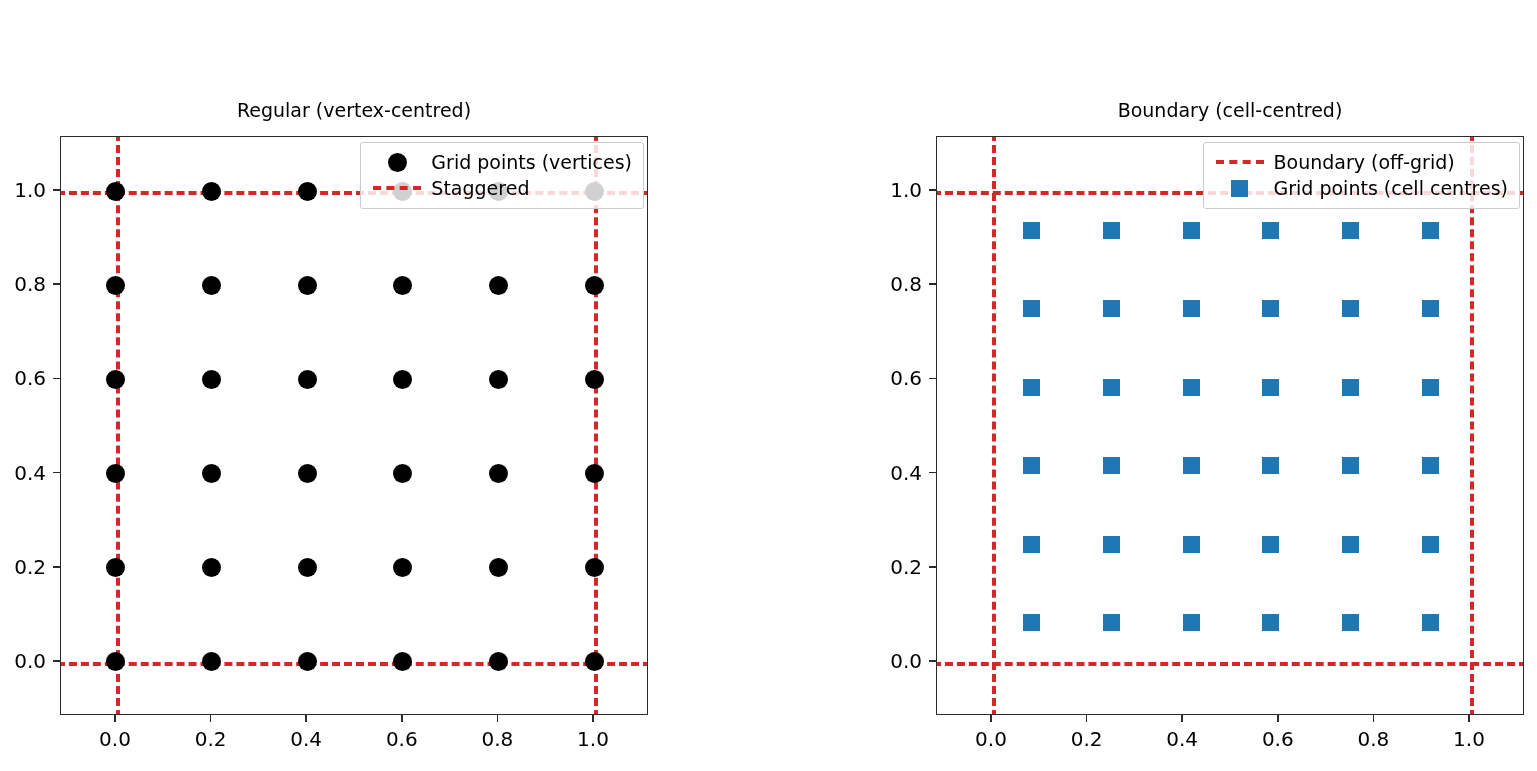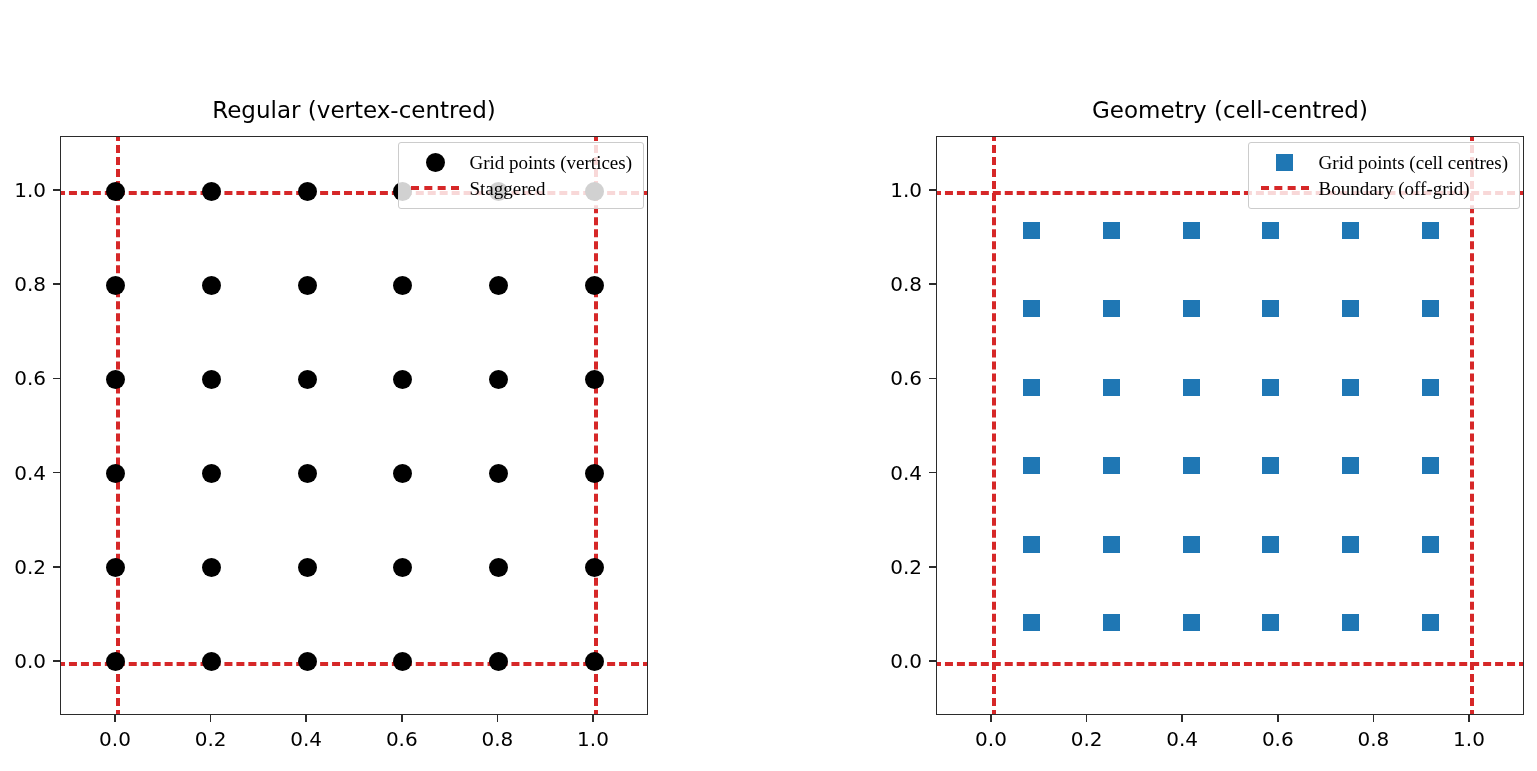--- a/index.html
+++ b/index.html
@@ -50,21 +50,21 @@
     box-sizing: border-box;
     background: #ffffff;
     overflow: hidden;
   }
   .axes-title {
     position: absolute;
     left: 0;
     width: 100%;
     top: -39px;
     text-align: center;
-    font-size: 23px;
+    font-size: 19px;
     line-height: 27px;
     white-space: nowrap;
     color: #000000;
   }
 
   
   .tick-x {
     position: absolute;
     width: 1.6px;
     height: 7px;
@@ -172,21 +172,20 @@
     left: 1px; right: 1px; top: 50%;
     height: 0;
     margin-top: -2px;
     border-top: 4.6px dashed #d62728;
   }
   .legend-label {
     font-size: 19px;
     line-height: 23px;
     color: #000000;
     white-space: nowrap;
-    font-family: Liberation Serif, serif;
   }
 </style>
 </head>
 <body>
 
 <div id="figure">
 
 
   <div class="panel" id="panel-regular" style="left:60px; top:136px; width:588px; height:579px;">
 
@@ -274,21 +273,21 @@
         <span class="legend-handle">
           <span class="lh-dash"></span>
         </span>
         <span class="legend-label">Staggered</span>
       </div>
     </div>
   </div>
 
   <div class="panel" id="panel-staggered" style="left:936px; top:136px; width:588px; height:579px;">
 
-    <div class="axes-title">Geometry (cell-centred)</div>
+    <div class="axes-title">Boundary (cell-centred)</div>
 
     <div class="axes-frame" id="frame-staggered">
     <div class="bline-h" style="top: 524.866px;"></div>
         <div class="bline-h" style="top: 54.1341px;"></div>
         <div class="bline-v" style="left: 54.9756px;"></div>
         <div class="bline-v" style="left: 533.024px;"></div>
         <div class="pt-square" style="left: 94.7971px; top: 485.654px;"></div>
         <div class="pt-square" style="left: 174.488px; top: 485.654px;"></div>
         <div class="pt-square" style="left: 254.179px; top: 485.654px;"></div>
         <div class="pt-square" style="left: 333.821px; top: 485.654px;"></div>
@@ -349,26 +348,26 @@
         <div class="ticklabel-y" style="right: 602px; top: 242.427px;">0.6</div>
         <div class="tick-y" style="left: -7px; top: 147.48px;"></div>
         <div class="ticklabel-y" style="right: 602px; top: 148.28px;">0.8</div>
         <div class="tick-y" style="left: -7px; top: 53.3341px;"></div>
         <div class="ticklabel-y" style="right: 602px; top: 54.1341px;">1.0</div>
       </div>
 
     <div class="legend" id="legend-staggered" style="right:4px; top:6px;">
       <div class="legend-row">
         <span class="legend-handle">
+          <span class="lh-dash"></span>
+        </span>
+        <span class="legend-label">Boundary (off-grid)</span>
+      </div>
+      <div class="legend-row">
+        <span class="legend-handle">
           <span class="lh-square"></span>
         </span>
         <span class="legend-label">Grid points (cell centres)</span>
       </div>
-      <div class="legend-row">
-        <span class="legend-handle">
-          <span class="lh-dash"></span>
-        </span>
-        <span class="legend-label">Boundary (off-grid)</span>
-      </div>
     </div>
   </div>
 
 </div>
 
 </body></html>

